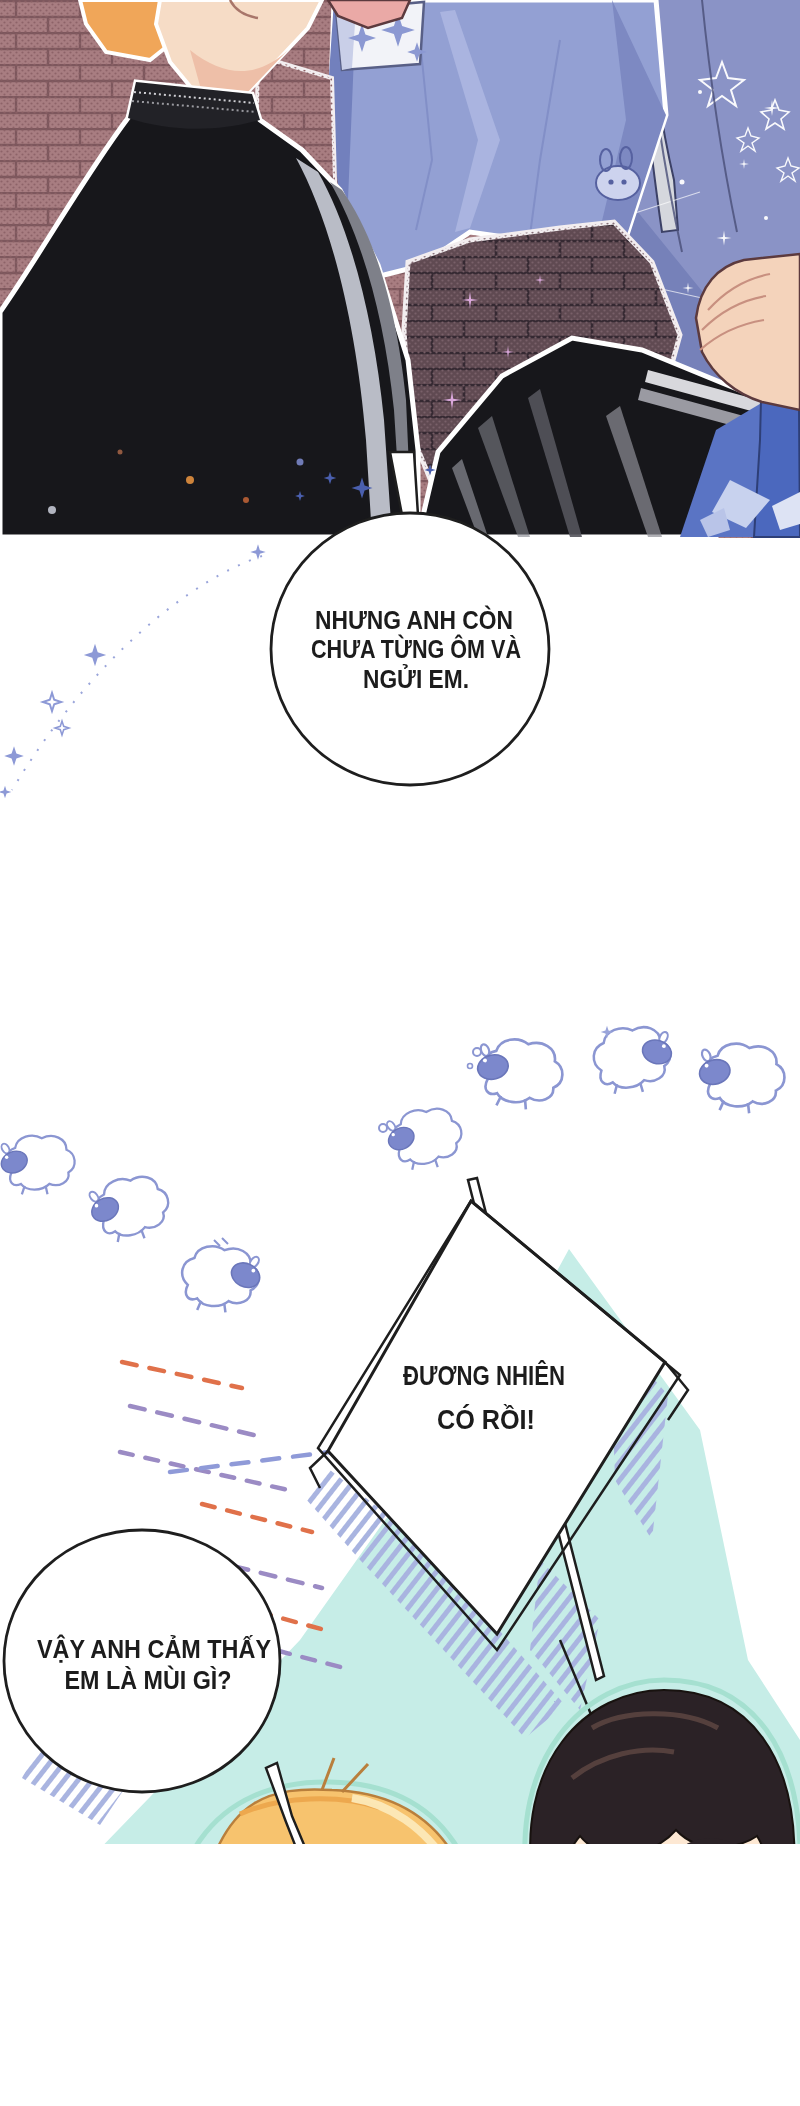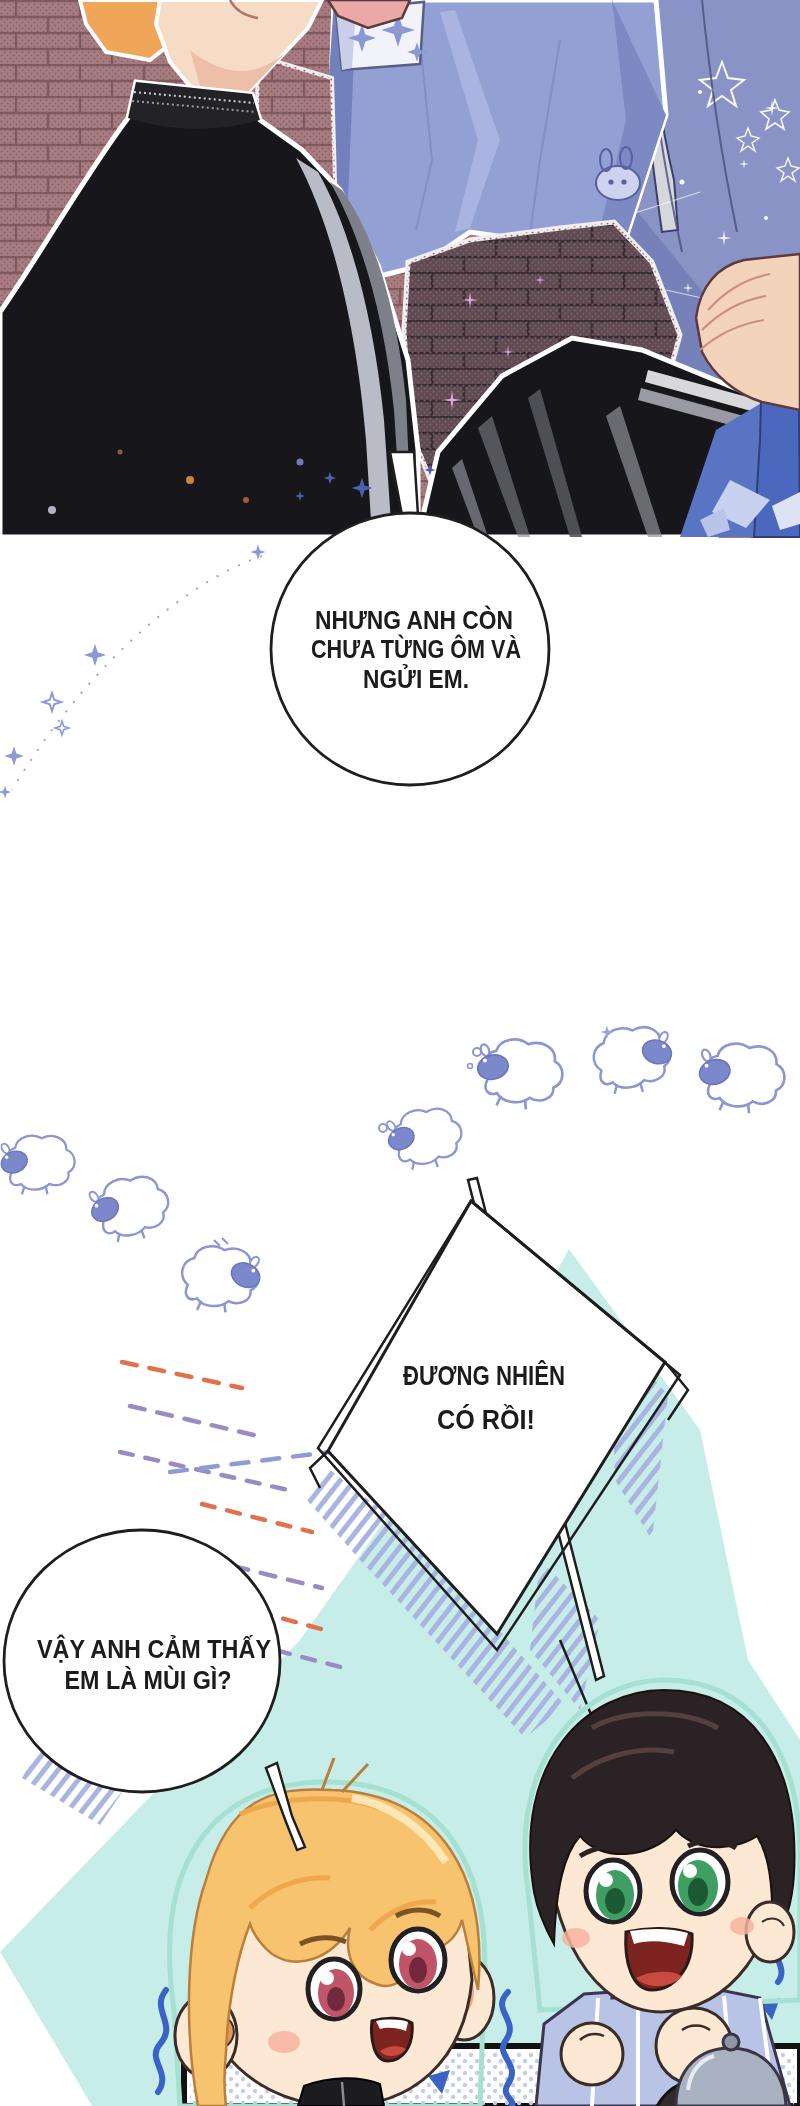--- a/index.html
+++ b/index.html
@@ -1,16 +1,16 @@
 <!DOCTYPE html>
 <html><head>
 <meta charset="utf-8">
 <style>
 html,body{margin:0;padding:0;background:#ffffff;}
-#page{position:relative;width:800px;height:2106px;background:#ffffff;overflow:hidden;font-family:"Liberation Sans",sans-serif;}
+#page{position:relative;width:800px;height:1844px;background:#ffffff;overflow:hidden;font-family:"Liberation Sans",sans-serif;}
 svg{display:block;}
 .comic{font-family:"Liberation Sans",sans-serif;font-weight:bold;fill:#1c1c1c;}
 </style>
 </head>
 <body>
 <div id="page">
 <svg width="800" height="2106" viewBox="0 0 800 2106">
 <defs>
 <pattern id="brickRose" width="64" height="32" patternUnits="userSpaceOnUse">
   <rect width="64" height="32" fill="#a87d81"></rect>

